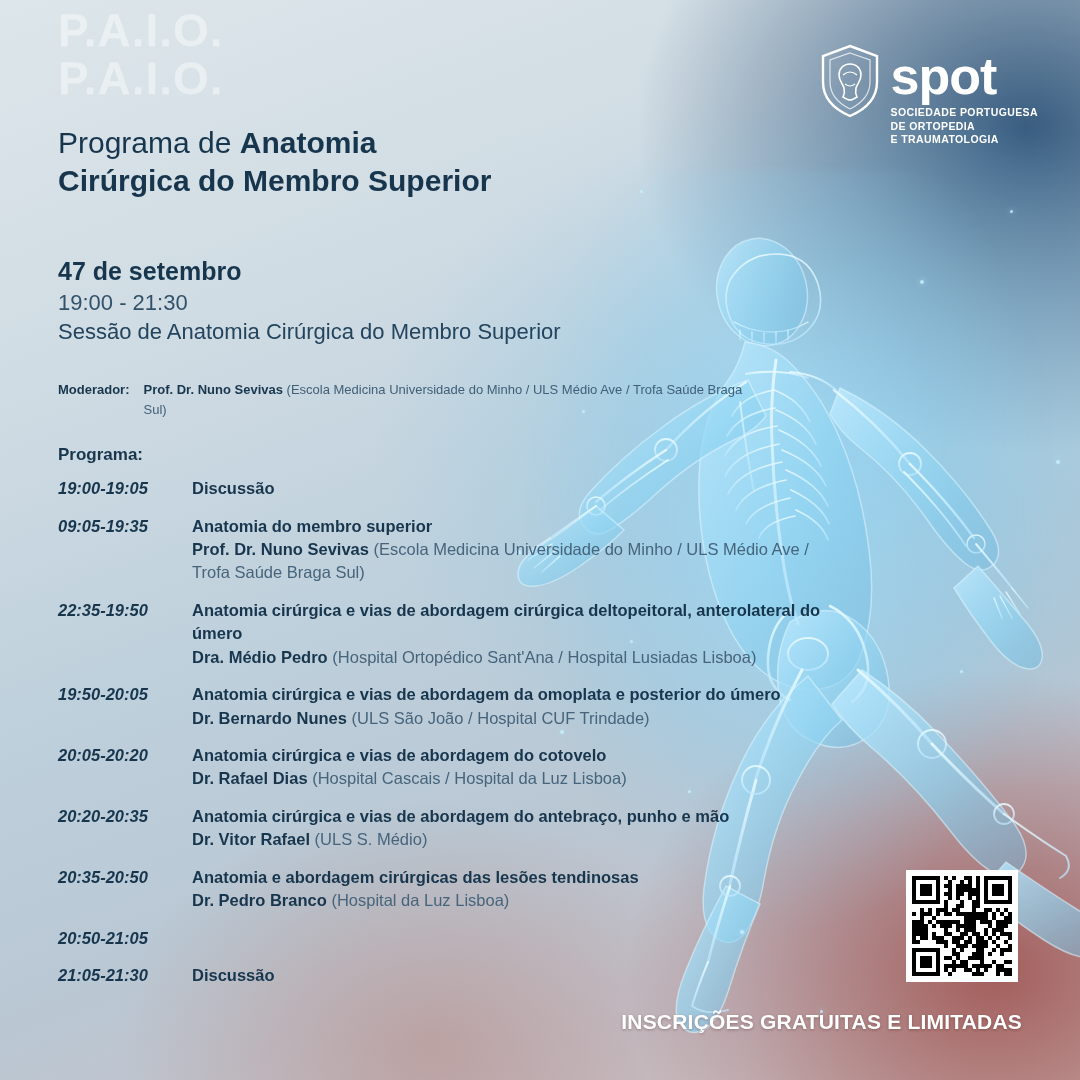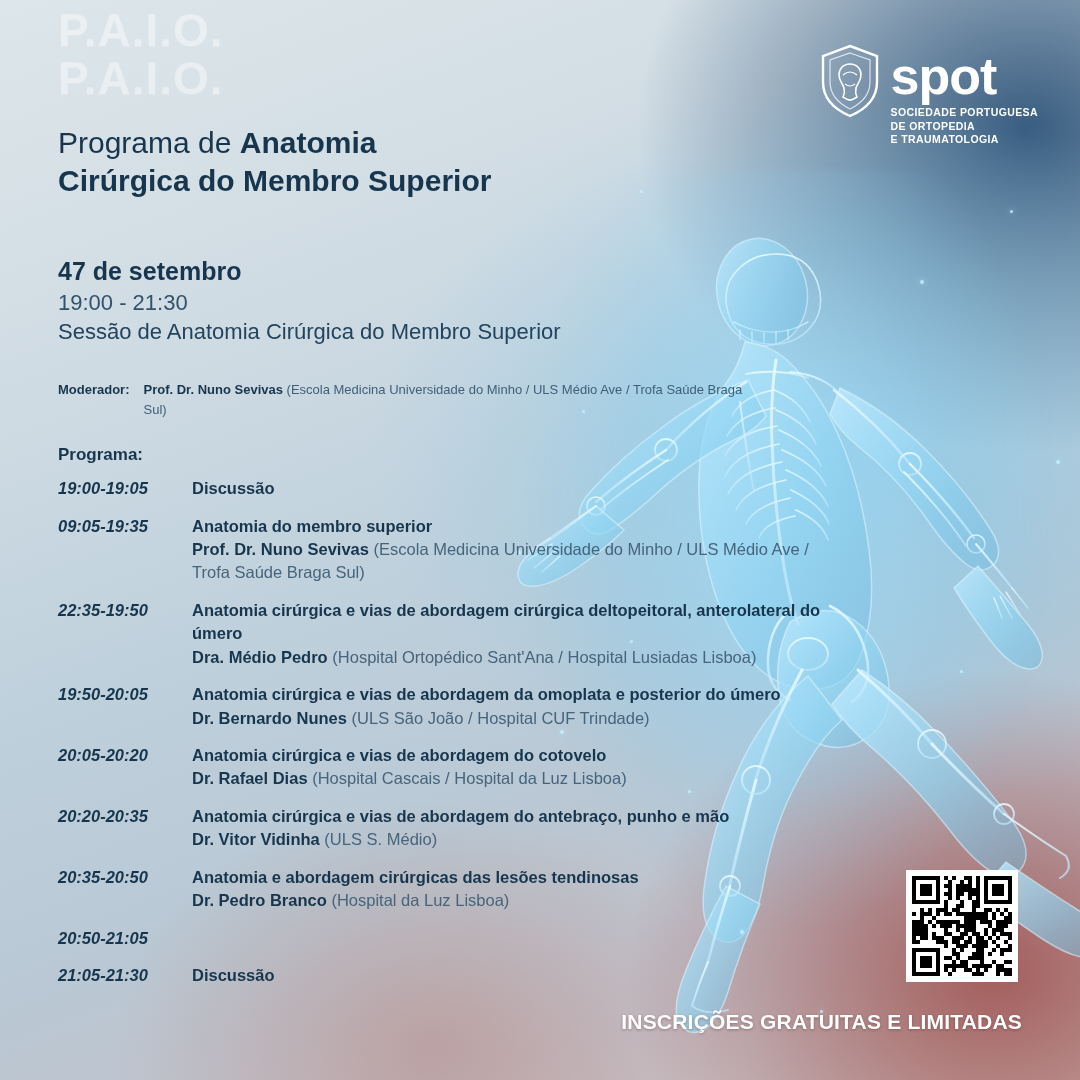--- a/index.html
+++ b/index.html
@@ -425,21 +425,21 @@
           <span class="topic">Anatomia cirúrgica e vias de abordagem do cotovelo</span><br>
           <span class="speaker">Dr. Rafael Dias</span>
           <span class="aff">(Hospital Cascais / Hospital da Luz Lisboa)</span>
         </div>
       </div>
 
       <div class="row">
         <div class="time">20:20-20:35</div>
         <div class="body">
           <span class="topic">Anatomia cirúrgica e vias de abordagem do antebraço, punho e mão</span><br>
-          <span class="speaker">Dr. Vitor Vidinha</span>
+          <span class="speaker">Dr. Vitor Rafael</span>
           <span class="aff">(ULS S. Médio)</span>
         </div>
       </div>
 
       <div class="row">
         <div class="time">20:35-20:50</div>
         <div class="body">
           <span class="topic">Anatomia e abordagem cirúrgicas das lesões tendinosas</span><br>
           <span class="speaker">Dr. Pedro Branco</span>
           <span class="aff">(Hospital da Luz Lisboa)</span>

